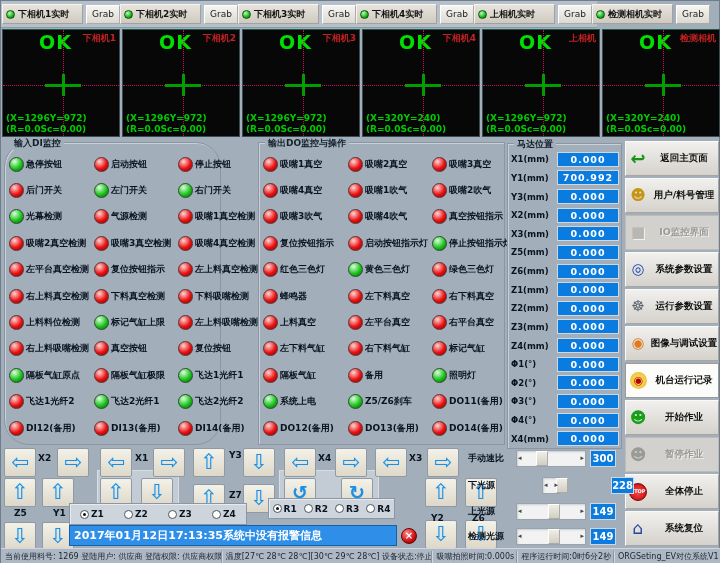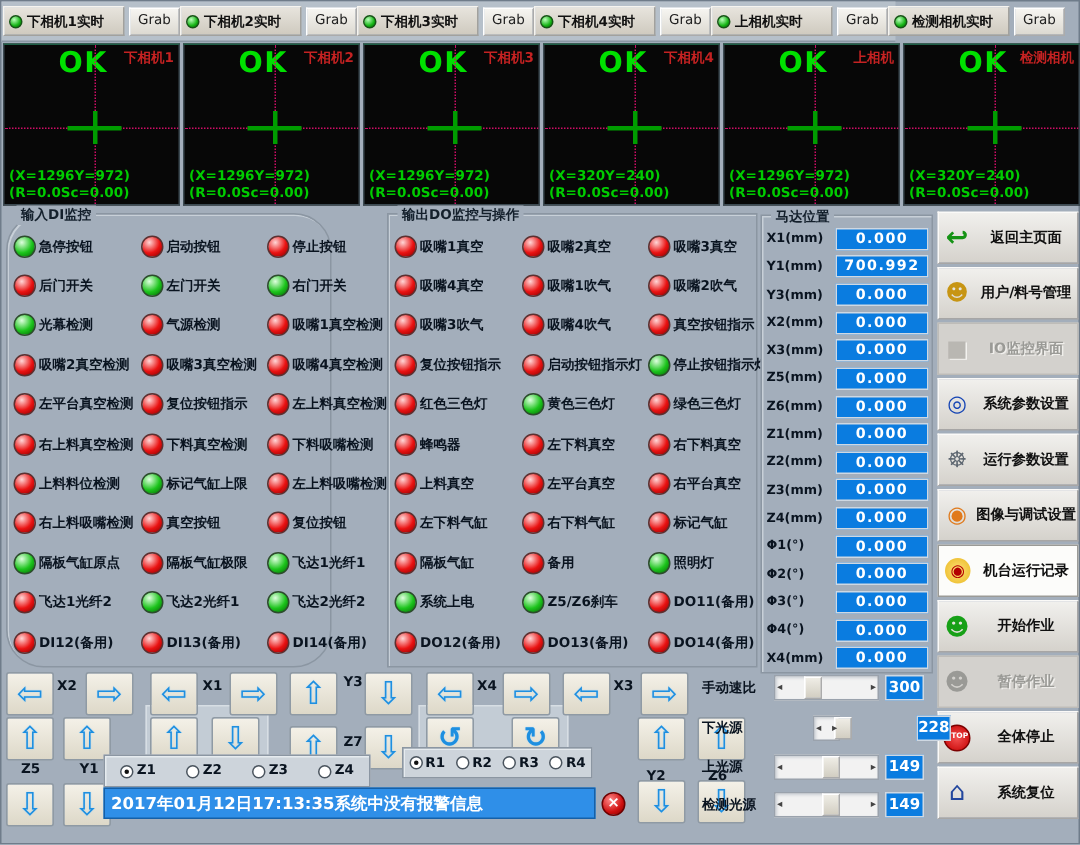--- a/index.html
+++ b/index.html
@@ -927,14 +927,26 @@
         <div class="light-row" style="top: 525px;">
           <span class="light-label">检测光源</span>
           <div class="light-slider">
             <span class="slider-thumb" style="left: 45%;"></span>
           </div>
           <span class="light-val">149</span>
         </div>
       </div>
   </div>
 
+  <div class="status-bar">
+
+      <span class="status-seg">当前使用料号: 1269   登陆用户: 供应商   登陆权限: 供应商权限</span>
+
+      <span class="status-seg">温度[27℃ 28℃ 28℃][30℃ 29℃ 28℃] 设备状态:停止</span>
+
+      <span class="status-seg">吸嘴拍照时间:0.000s</span>
+
+      <span class="status-seg">程序运行时间:0时6分2秒</span>
+
+      <span class="status-seg">ORGSeting_EV对位系统V1</span>
+    </div>
 
 </div>
 
 </body></html>

